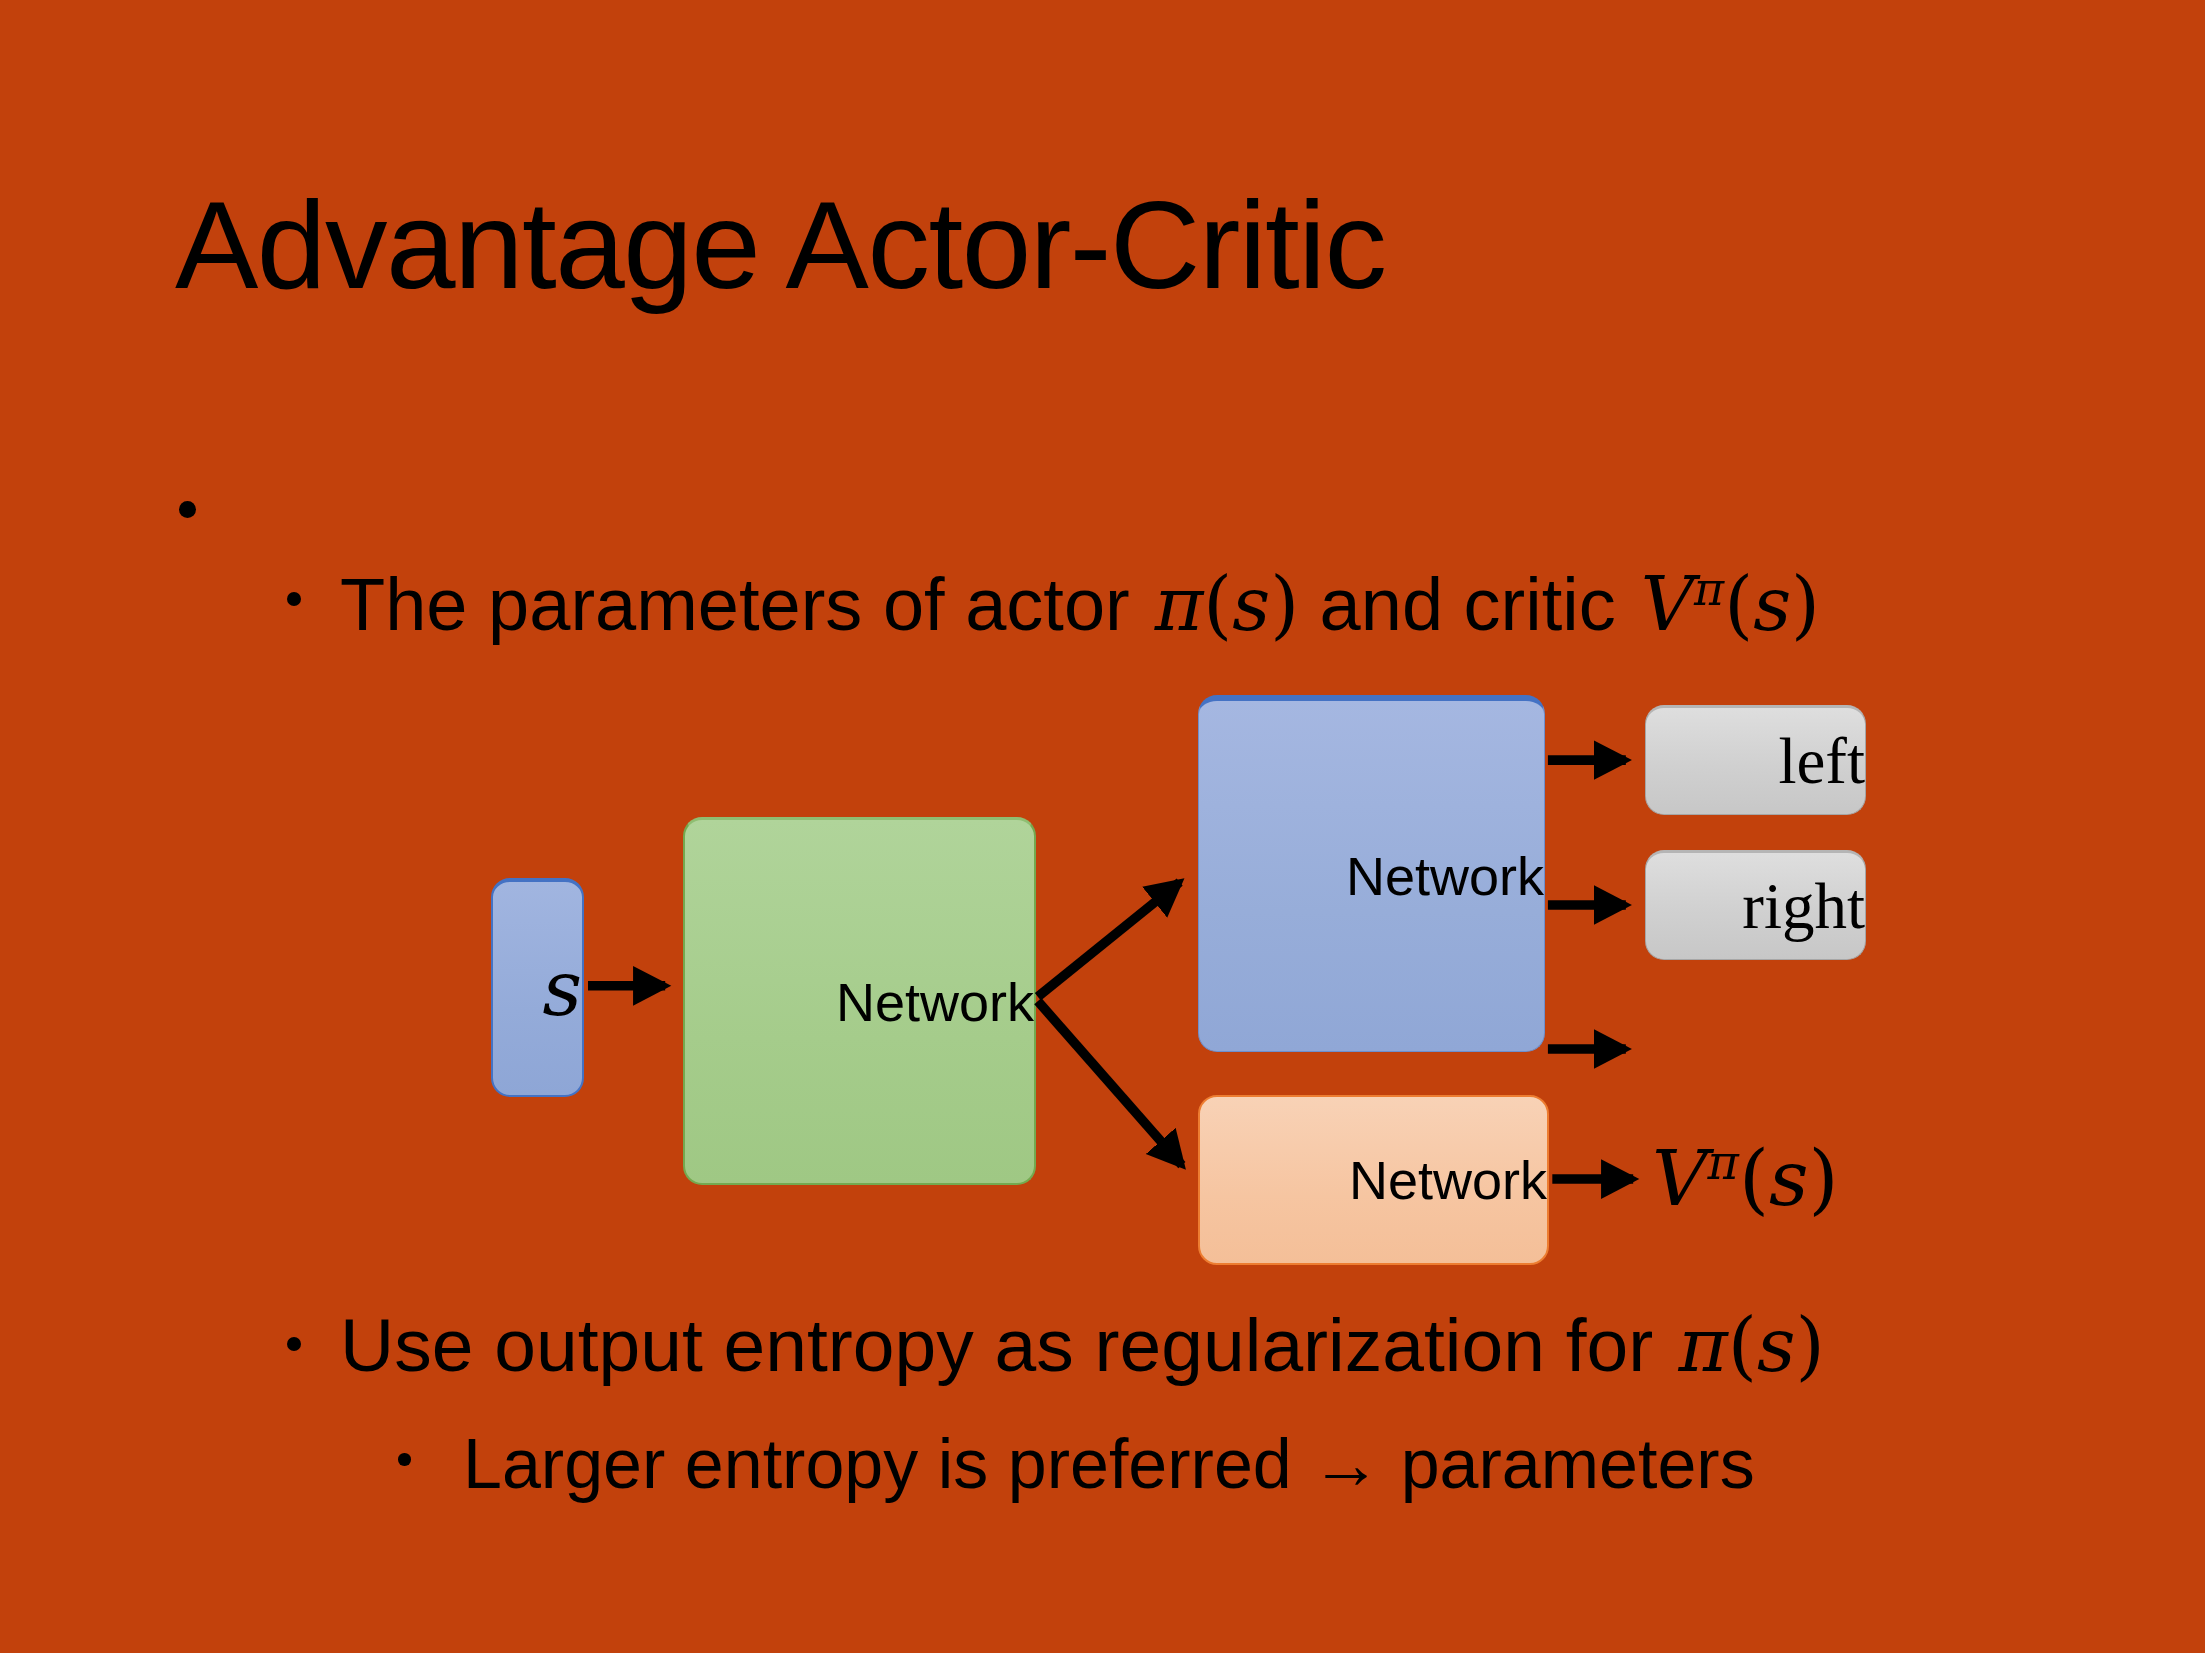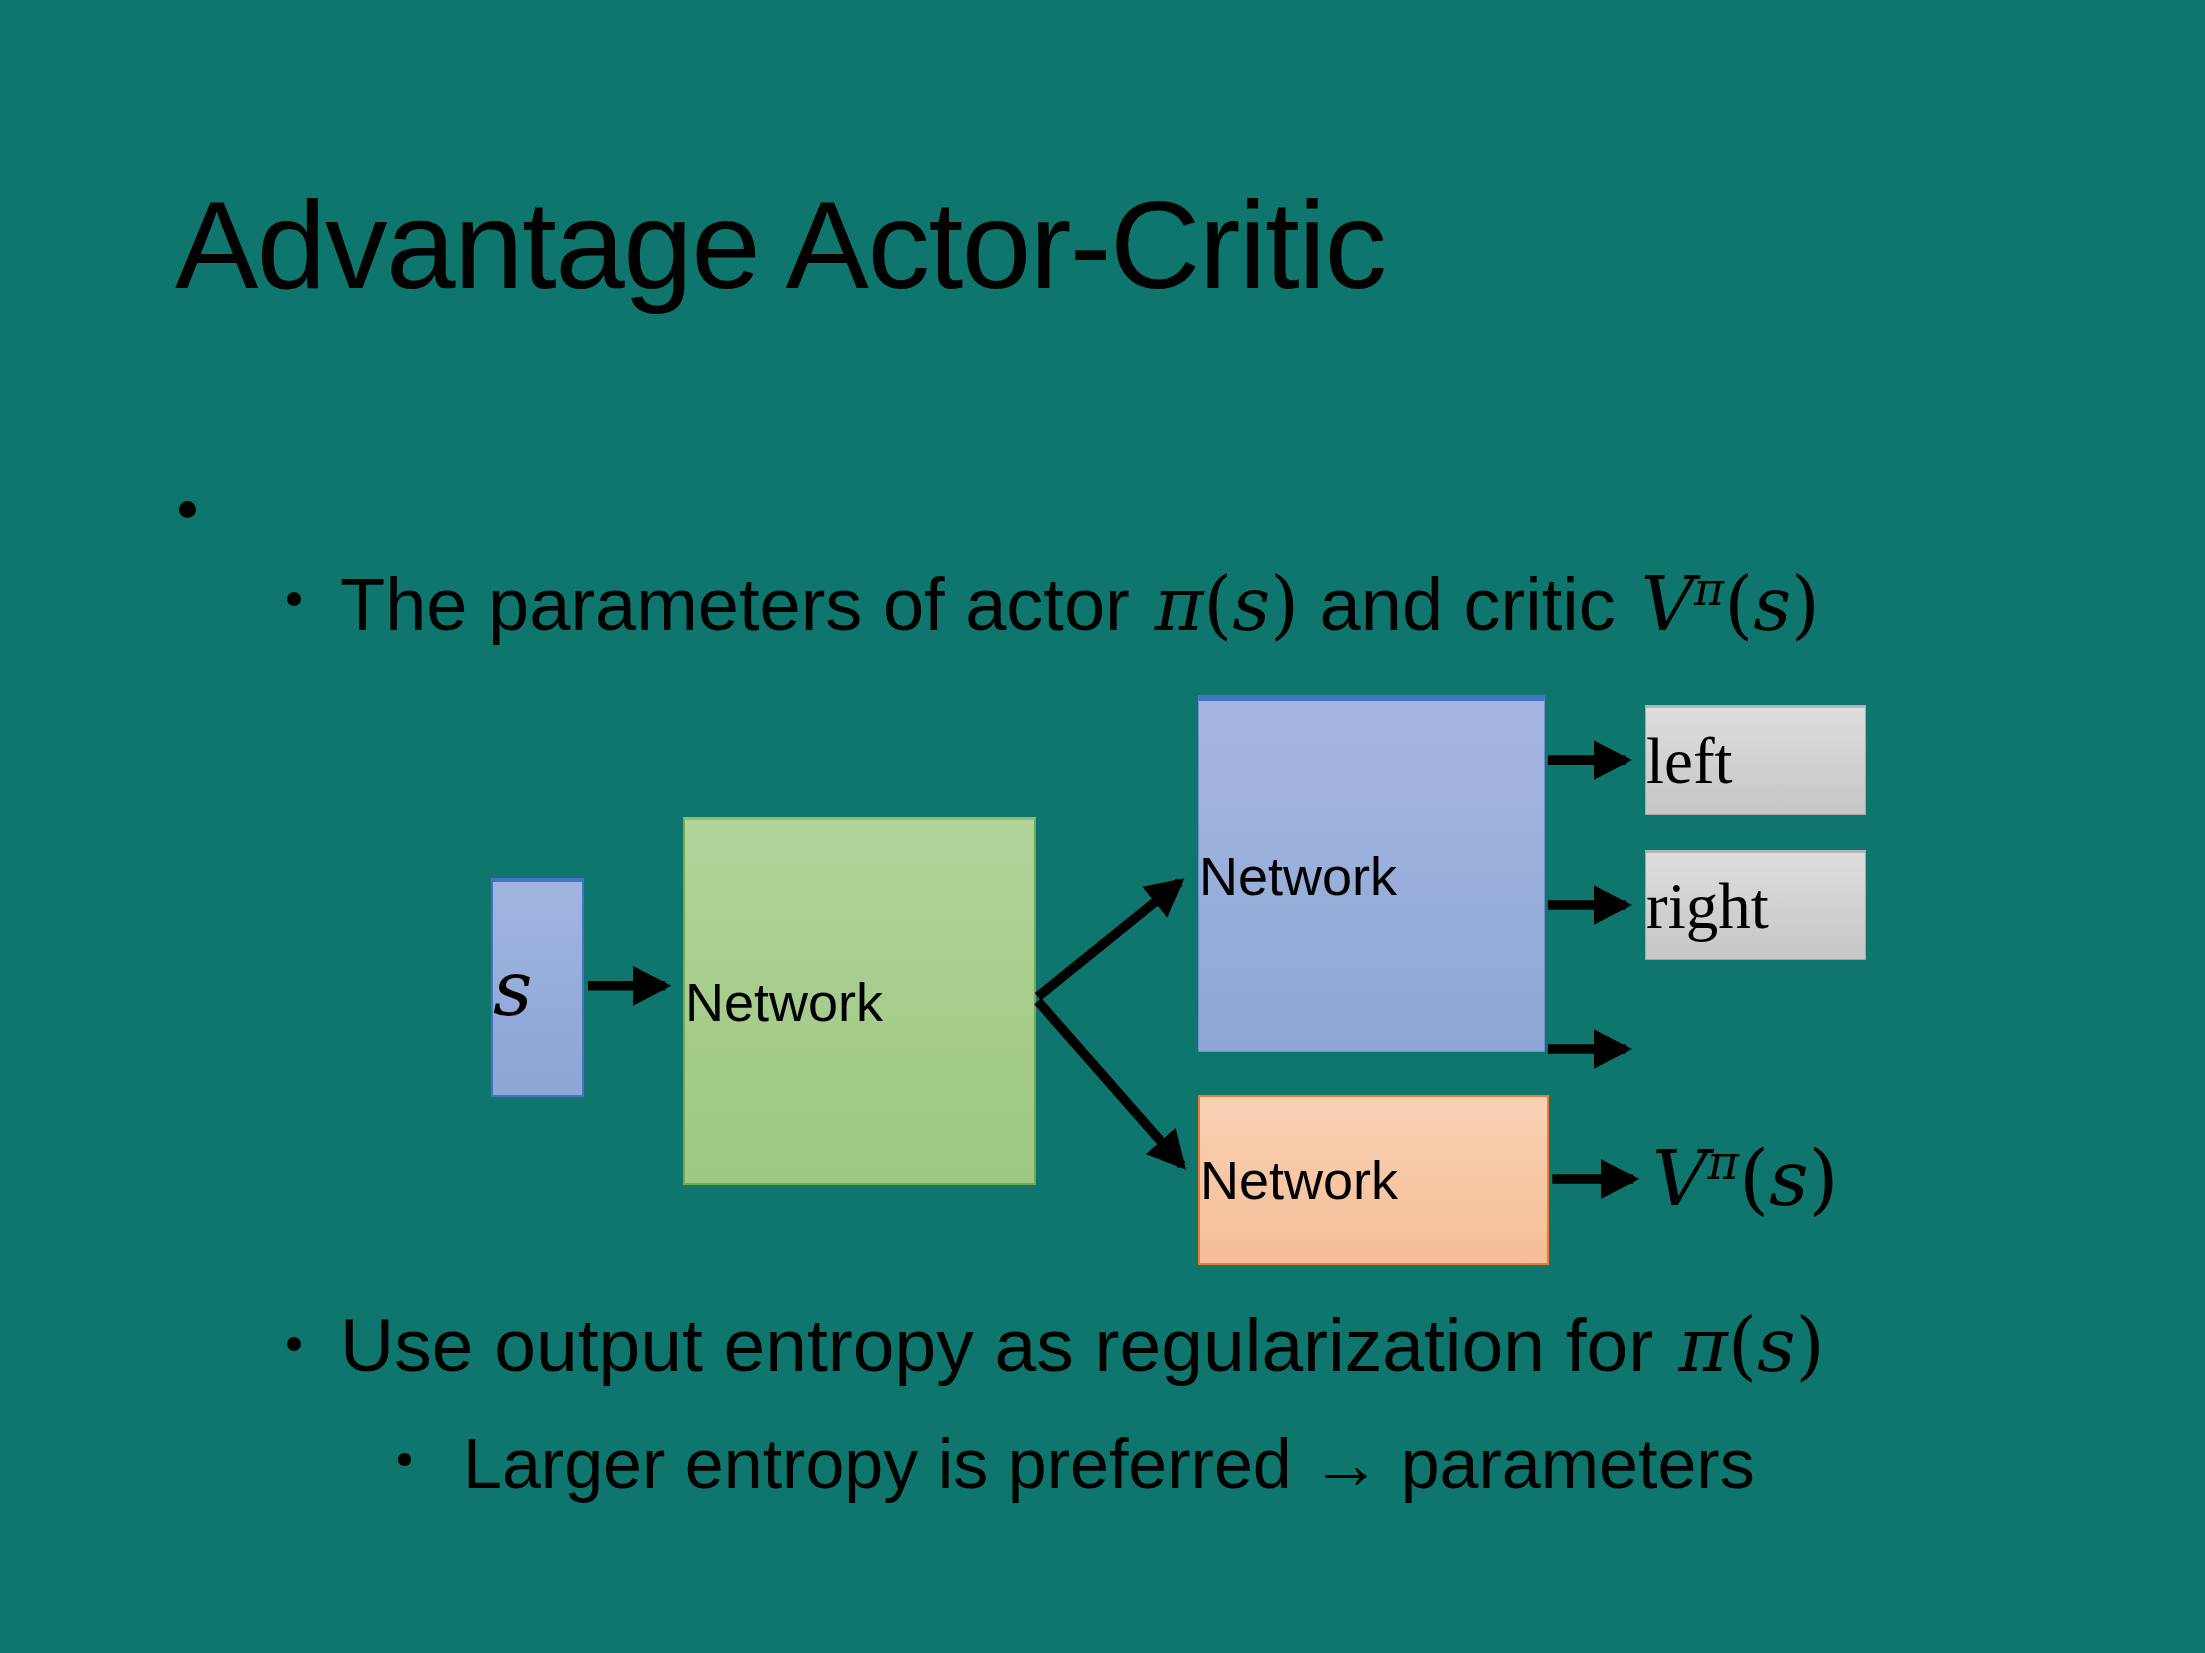--- a/index.html
+++ b/index.html
@@ -4,21 +4,21 @@
 <style>
   html, body {
     margin: 0;
     padding: 0;
     background: #ffffff;
   }
   .slide {
     position: relative;
     width: 2205px;
     height: 1654px;
-    background: #0f766e;
+    background: #c2410c;
     overflow: hidden;
     font-family: "Liberation Sans", sans-serif;
     color: #000000;
   }
   .abs { position: absolute; }
 
   
   .title {
     left: 175px; top: 176px;
     font-size: 125px;
@@ -59,22 +59,23 @@
     position: relative;
     top: -0.55em;
   }
   .mathpad { padding-left: 4.4px; }
 
   
   .box {
     position: absolute;
     display: flex;
     align-items: center;
-    justify-content: flex-start;
+    justify-content: flex-end;
     box-sizing: border-box;
+    border-radius: 19px;
   }
   .box-s {
     left: 491px; top: 878px; width: 93px; height: 219px;
     background: linear-gradient(180deg, #a1b5e0 0%, #94abd9 60%, #8ea6d6 100%);
     border: 2.2px solid #4472c4;
     border-top: 4.4px solid #4472c4;
   }
   .box-s .lbl {
     font-size: 77px;
   }

